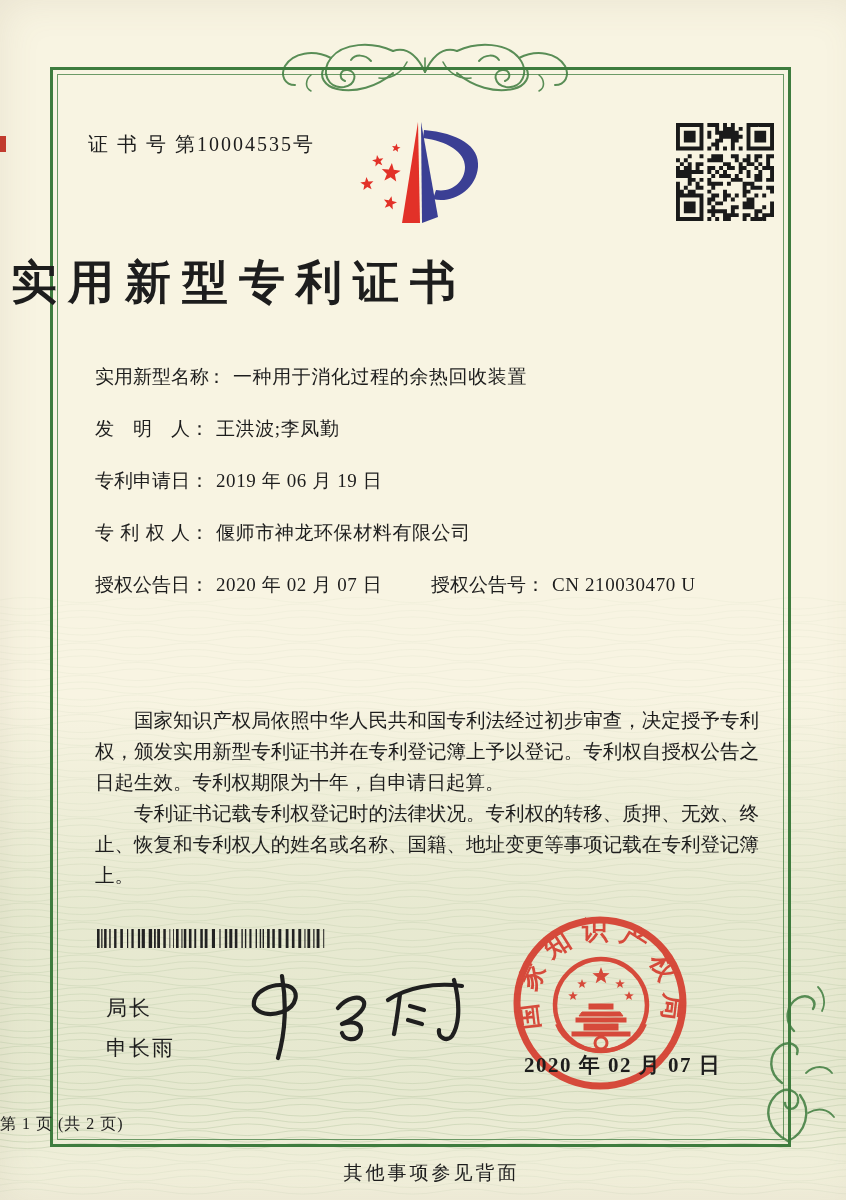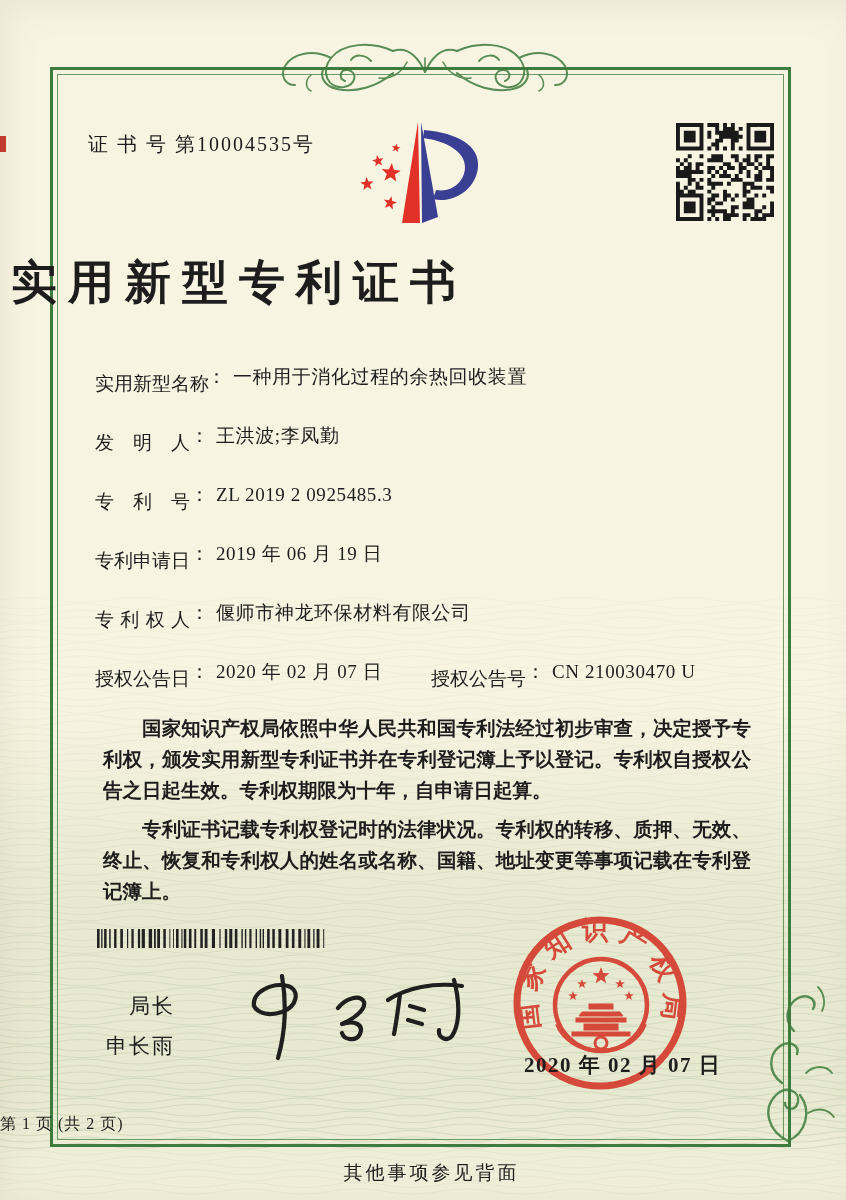--- a/index.html
+++ b/index.html
@@ -32,30 +32,30 @@
   .abs{position:absolute;z-index:2;}
   .cert-no{left:88px;top:131px;font-size:20px;letter-spacing:2px;}
   .logo{left:350px;top:114px;}
   .qr{left:676px;top:123px;}
   .title{
     left:0;right:0;top:252px;text-align:left;font-size:46px;font-weight:700;
     letter-spacing:11px;padding-left:11px;
   }
   .fields{left:95px;top:363px;width:670px;font-size:19px;}
   .field-row{line-height:28px;margin-bottom:24px;white-space:nowrap;position:relative;}
-  .flabel{display:inline-block;width:95px;text-align:justify;text-align-last:justify;vertical-align:top;margin-top:7px;}
+  .flabel{display:inline-block;width:95px;text-align:justify;text-align-last:justify;vertical-align:top;}
   .flabel.wide{width:112px;}
   .fcolon{margin-right:7px;}
   .fvalue{letter-spacing:.6px;}
   .grant-no{position:absolute;left:336px;top:0;}
   .paras{left:95px;top:705px;width:664px;font-size:19.5px;line-height:31px;text-align:justify;}
-  .paras p{margin:8px;text-indent:2em;font-weight:bold;}
+  .paras p{margin:0;text-indent:2em;}
   .barcode{left:97px;top:929px;}
-  .signer{left:106px;top:988px;font-family:Liberation Mono, monospace;
-          font-size:21px;line-height:40px;letter-spacing:2px;text-align:right;}
+  .signer{left:106px;top:988px;font-family:Liberation Serif, serif;
+          font-size:21px;line-height:40px;letter-spacing:2px;}
   .signature{left:238px;top:970px;}
   .seal{left:510px;top:912px;}
   .seal-date{left:524px;top:1051px;font-size:21px;letter-spacing:1.5px;z-index:3;font-weight:600;}
   .page-info{left:0;right:0;top:1114px;text-align:left;font-size:16px;letter-spacing:1px;}
   .back-note{left:0;right:0;top:1160px;text-align:center;font-size:19px;letter-spacing:3px;}
   .ornament-top{left:275px;top:28px;}
   .ornament-br{left:748px;top:983px;}
   .red-tick{left:0;top:136px;width:6px;height:16px;background:#c13b2e;z-index:2;}
   svg{display:block;}
 </style>
@@ -213,23 +213,20 @@
   <div class="abs title">实用新型专利证书</div>
 
   <div class="abs fields">
     <div class="field-row">
       <span class="flabel wide">实用新型名称</span><span class="fcolon">：</span><span class="fvalue">一种用于消化过程的余热回收装置</span>
     </div>
     <div class="field-row">
       <span class="flabel">发明人</span><span class="fcolon">：</span><span class="fvalue">王洪波;李凤勤</span>
     </div>
     <div class="field-row">
-      <span class="flabel">专利号</span><span class="fcolon">：</span><span class="fvalue">ZL 2019 2 0925485.3</span>
-    </div>
-    <div class="field-row">
       <span class="flabel">专利申请日</span><span class="fcolon">：</span><span class="fvalue">2019 年 06 月 19 日</span>
     </div>
     <div class="field-row">
       <span class="flabel">专利权人</span><span class="fcolon">：</span><span class="fvalue">偃师市神龙环保材料有限公司</span>
     </div>
     <div class="field-row">
       <span class="flabel">授权公告日</span><span class="fcolon">：</span><span class="fvalue">2020 年 02 月 07 日</span>
       <span class="grant-no">
         <span class="flabel">授权公告号</span><span class="fcolon">：</span><span class="fvalue">CN 210030470 U</span>
       </span>

